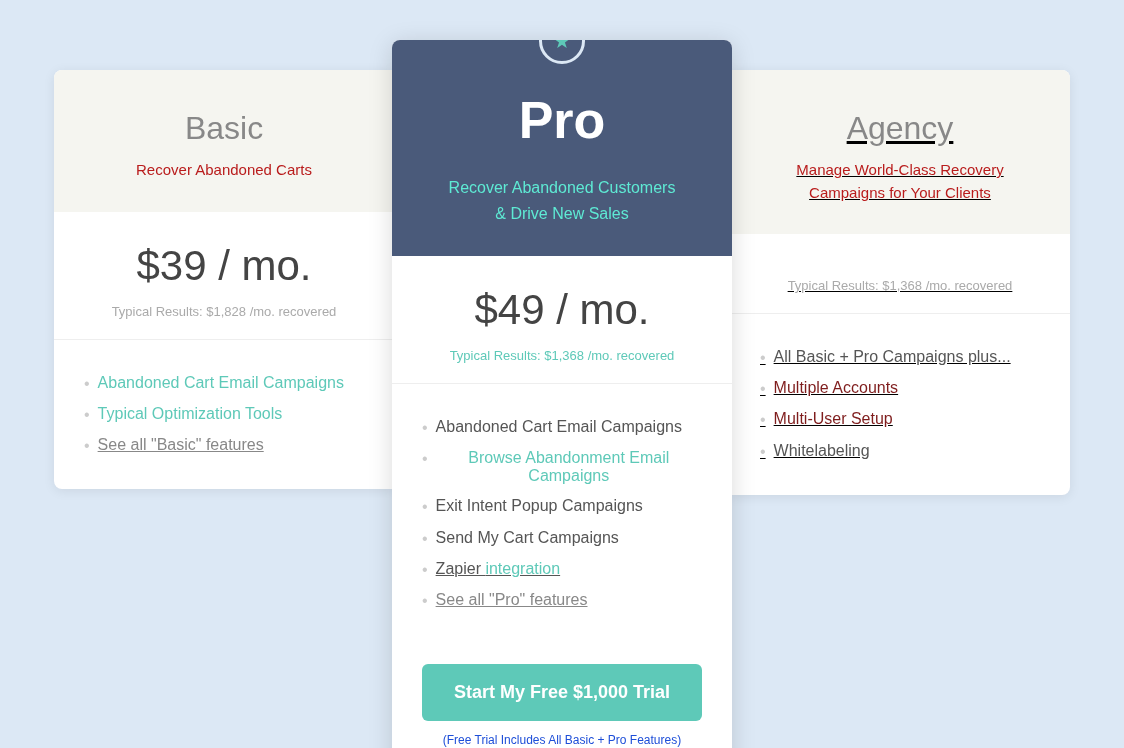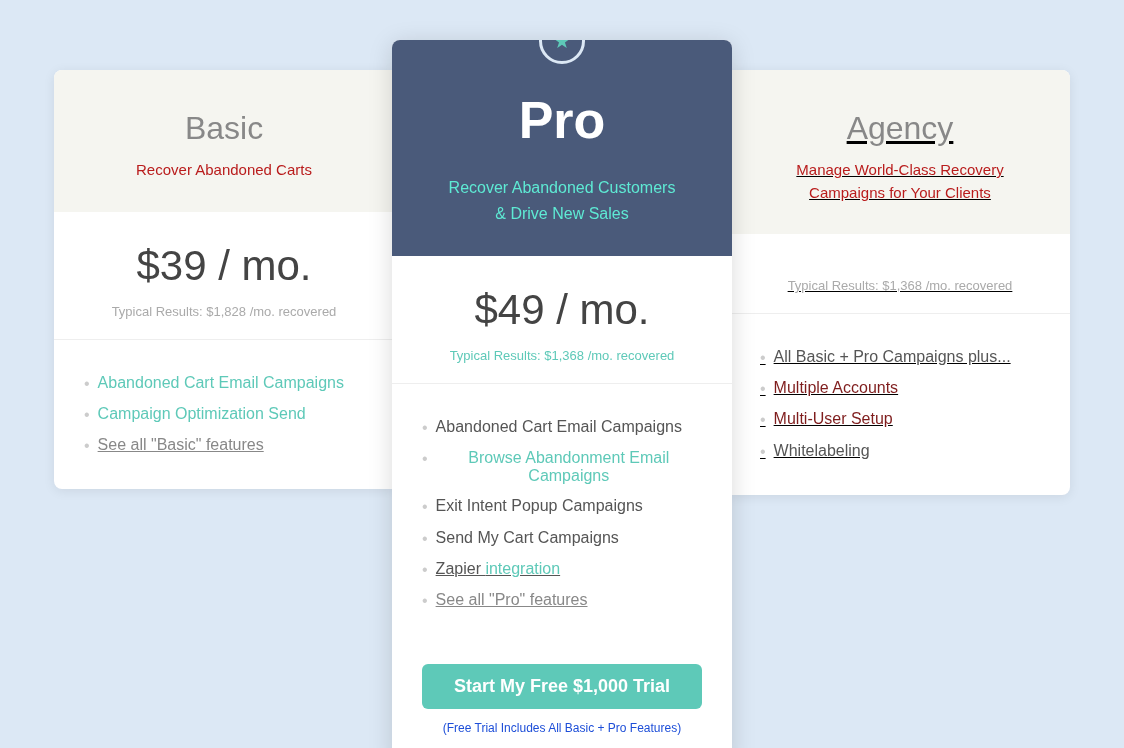--- a/index.html
+++ b/index.html
@@ -161,21 +161,21 @@
       color: #5ec9b8;
     }
     
     .cta-section {
       padding: 20px 30px 30px;
       text-align: center;
     }
     .cta-button {
       display: block;
       width: 100%;
-      padding: 12px 20px;
+      padding: 18px 20px;
       background: #5ec9b8;
       color: #fff;
       font-size: 18px;
       font-weight: 600;
       border: none;
       border-radius: 6px;
       cursor: pointer;
       text-align: center;
       margin-bottom: 12px;
     }
@@ -197,21 +197,21 @@
     <div class="price-section">
       <div class="price-amount">$39 / mo.</div>
       <div class="price-typical">Typical Results: $1,828 /mo. recovered</div>
     </div>
     <div class="features-section">
       <ul>
         <li>
           <a class="feature-link" href="#">Abandoned Cart Email Campaigns</a>
         </li>
         <li>
-          <a class="feature-link" href="#">Campaign Optimization Send</a>
+          <a class="feature-link" href="#">Typical Optimization Tools</a>
         </li>
         <li>
           <a class="feature-link underline" href="#">See all "Basic" features</a>
         </li>
       </ul>
     </div>
   </div>
 
   <div class="plan-card pro">
     <div class="plan-header-pro">

